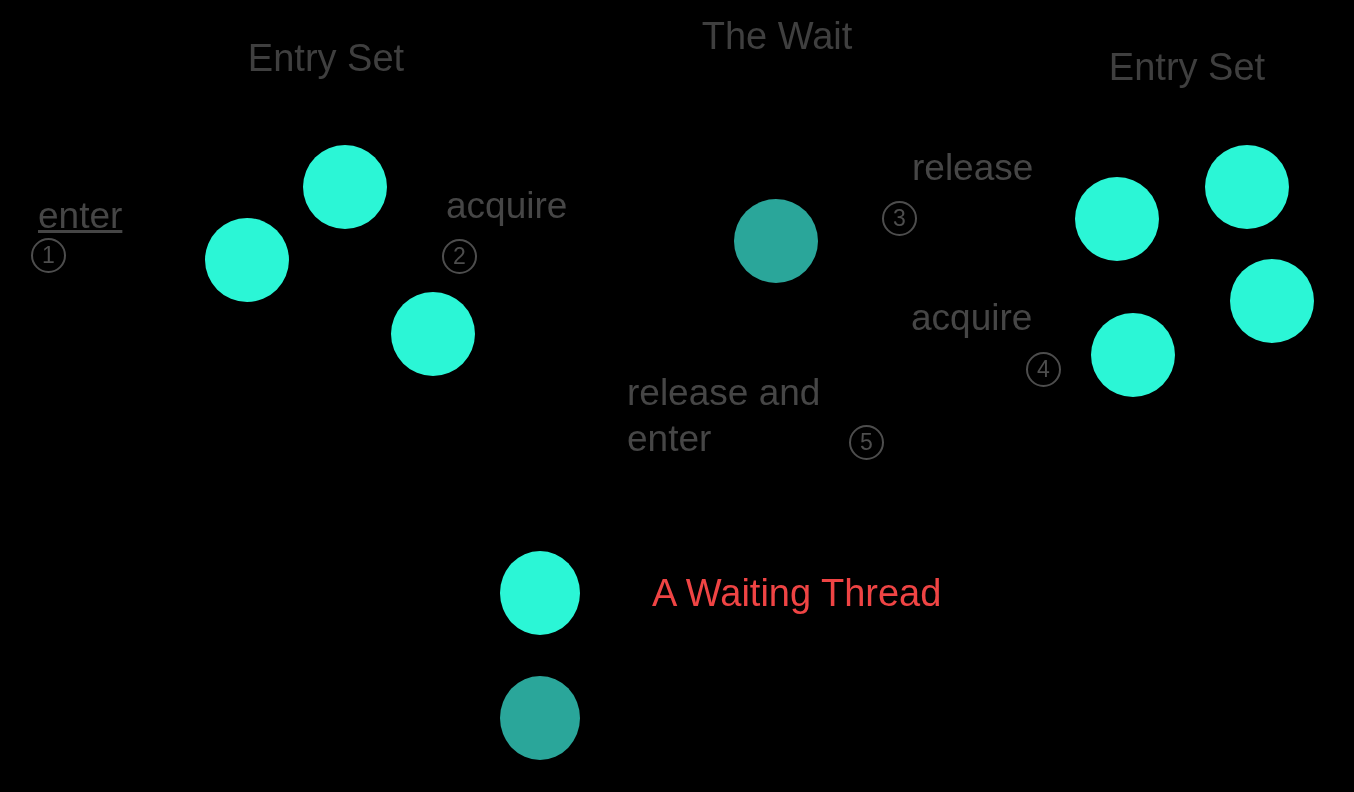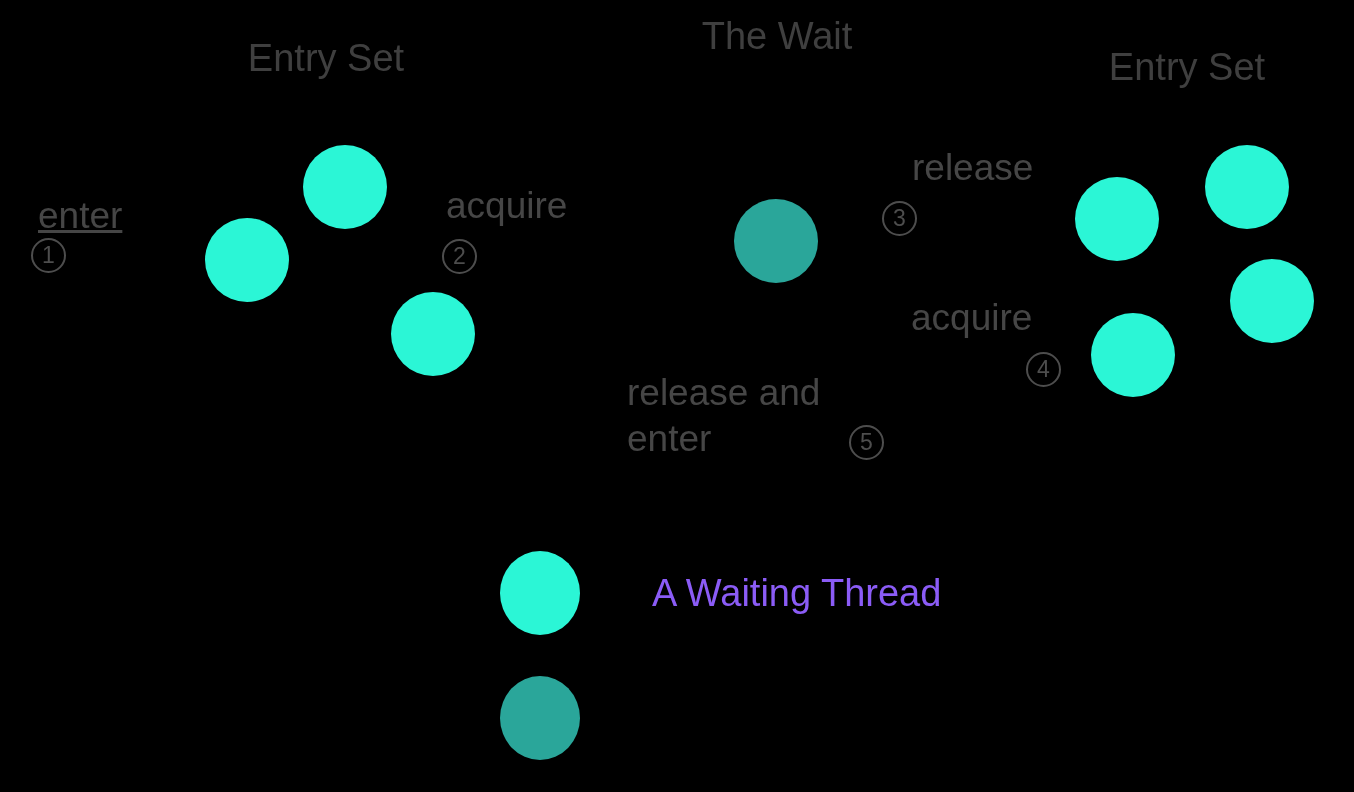--- a/index.html
+++ b/index.html
@@ -75,21 +75,21 @@
     border-radius: 50%;
     background: var(--waiting);
   }
   .legend-swatch.active {
     background: var(--active);
   }
   .legend-label {
     position: absolute;
     font-size: 38px;
     line-height: 42px;
-    color: #8b5cf6;
+    color: #ef4444;
     white-space: nowrap;
   }
 </style>
 </head>
 <body>
 
 <div id="stage">
 
   <div class="title" style="left:326px; top:38px;">Entry Set</div>
   <div class="title" style="left:777px; top:16px;">The Wait</div>

